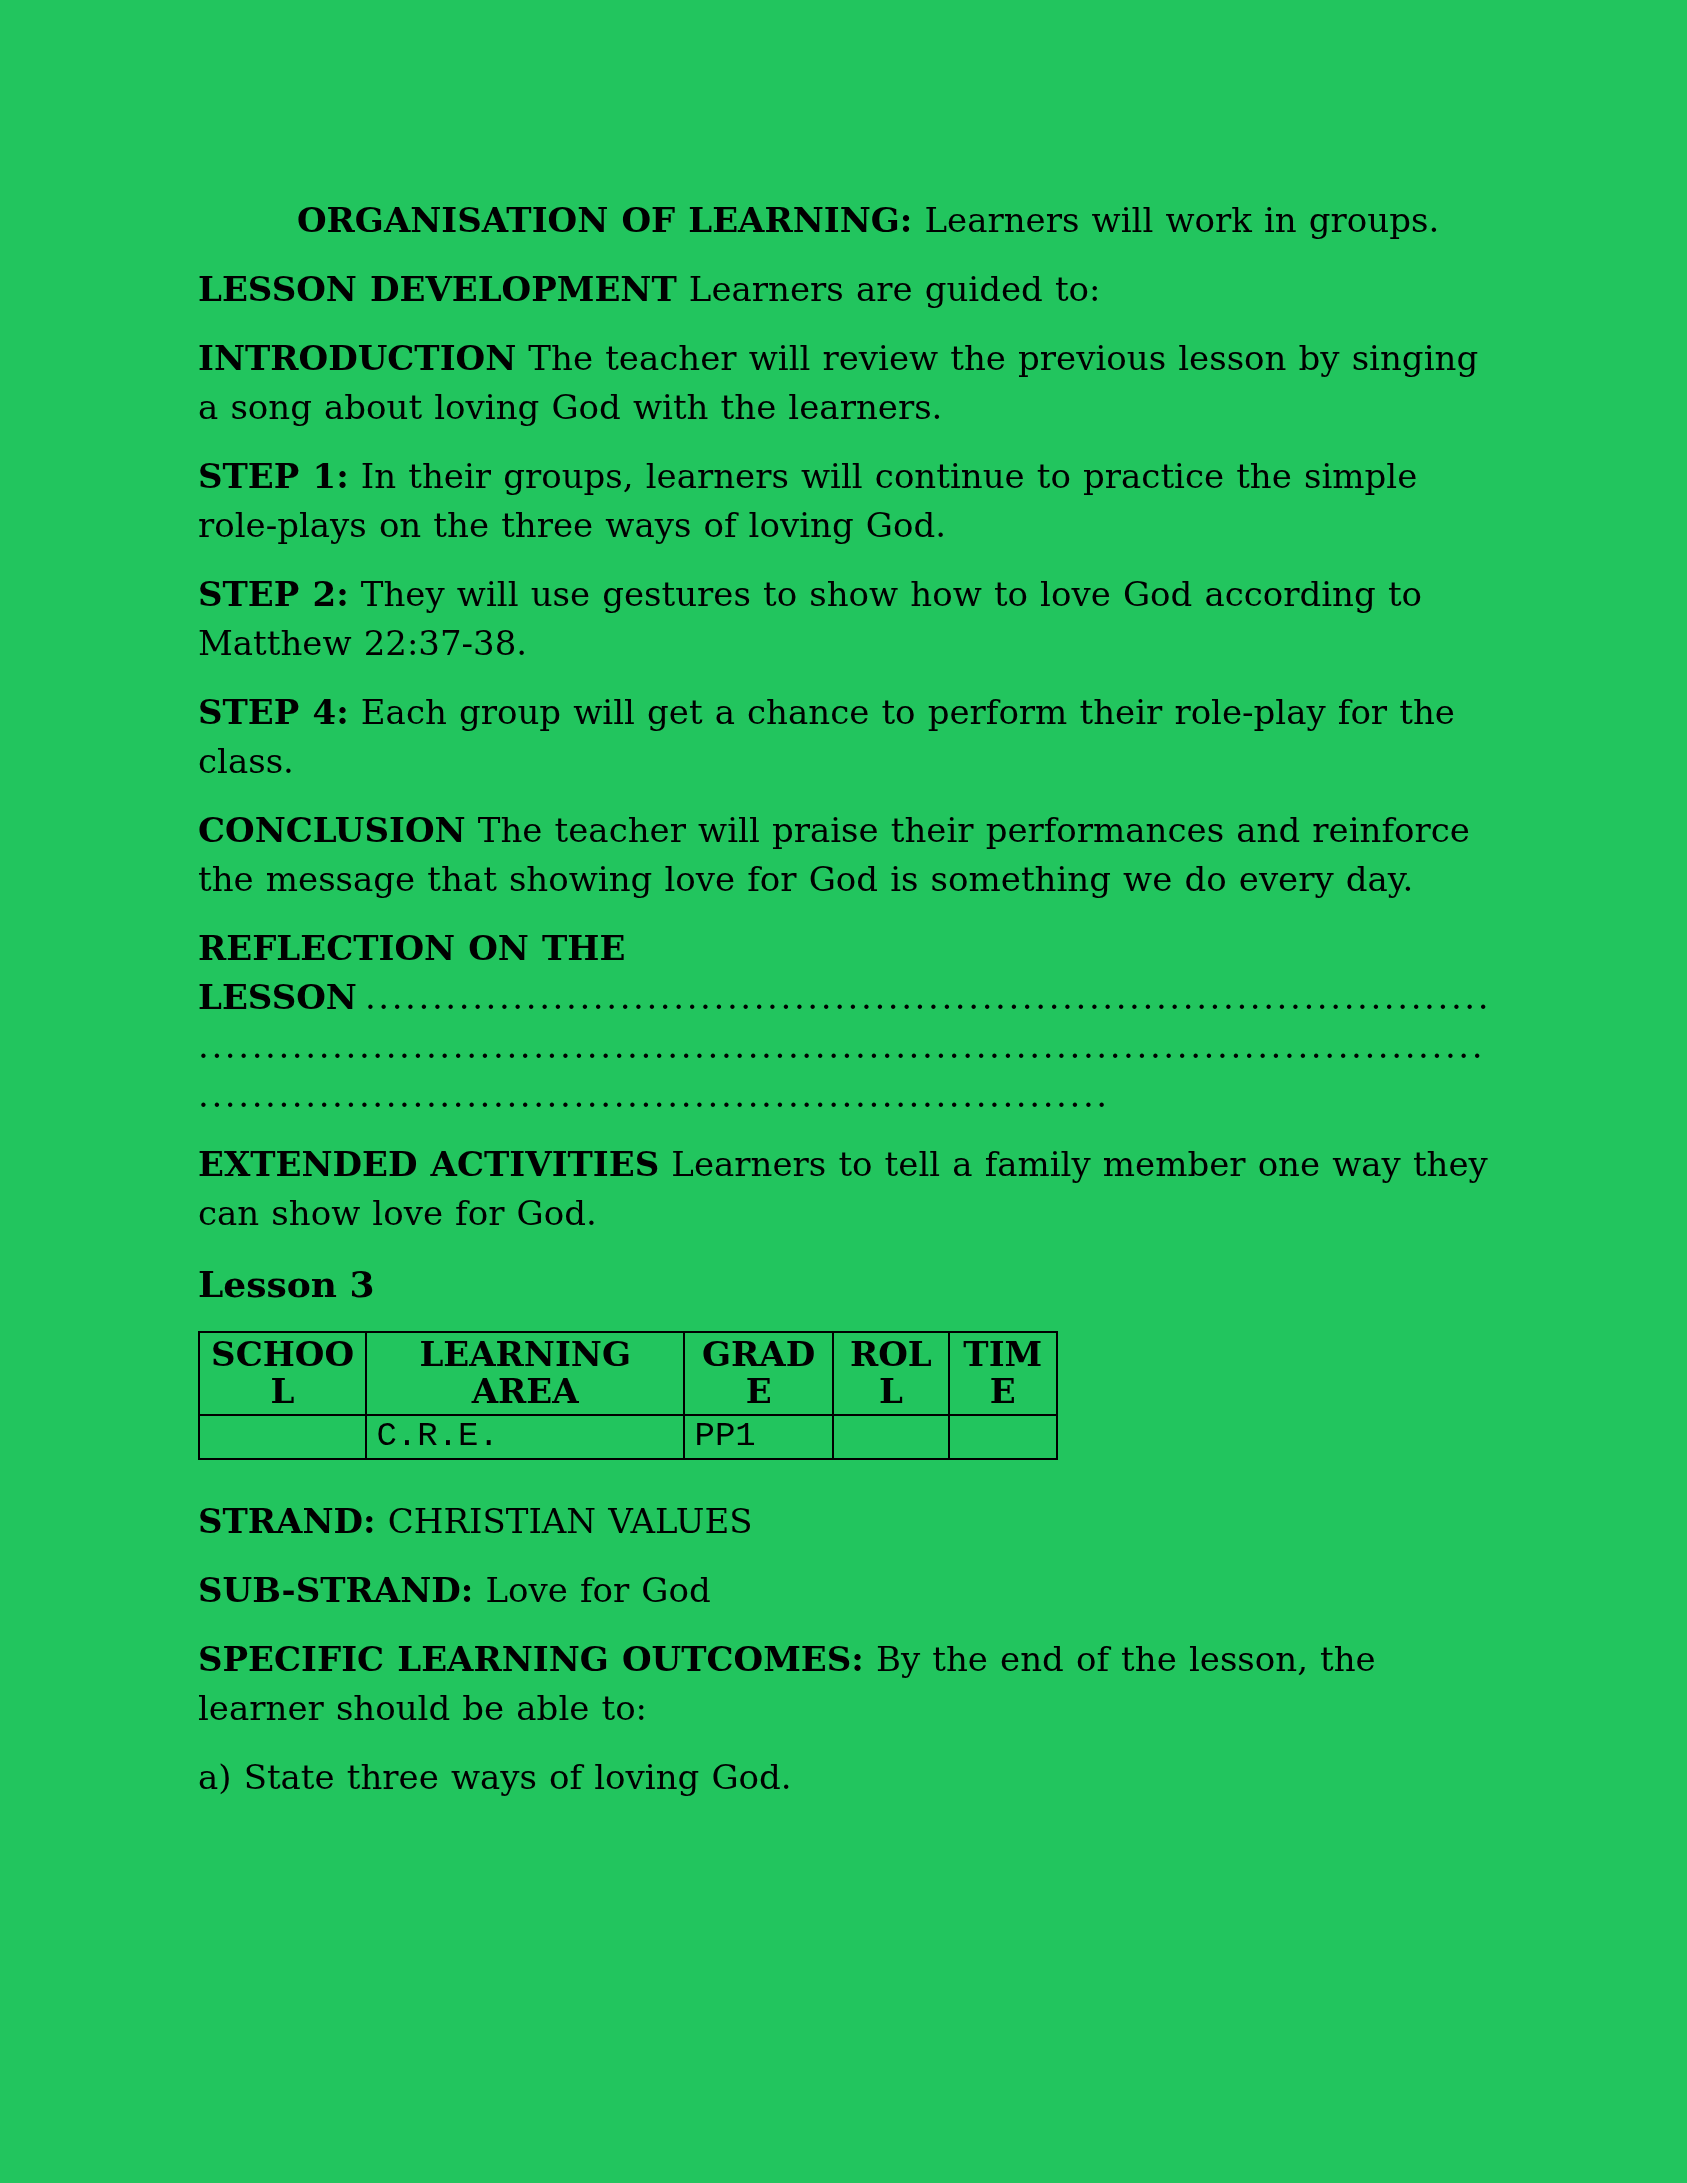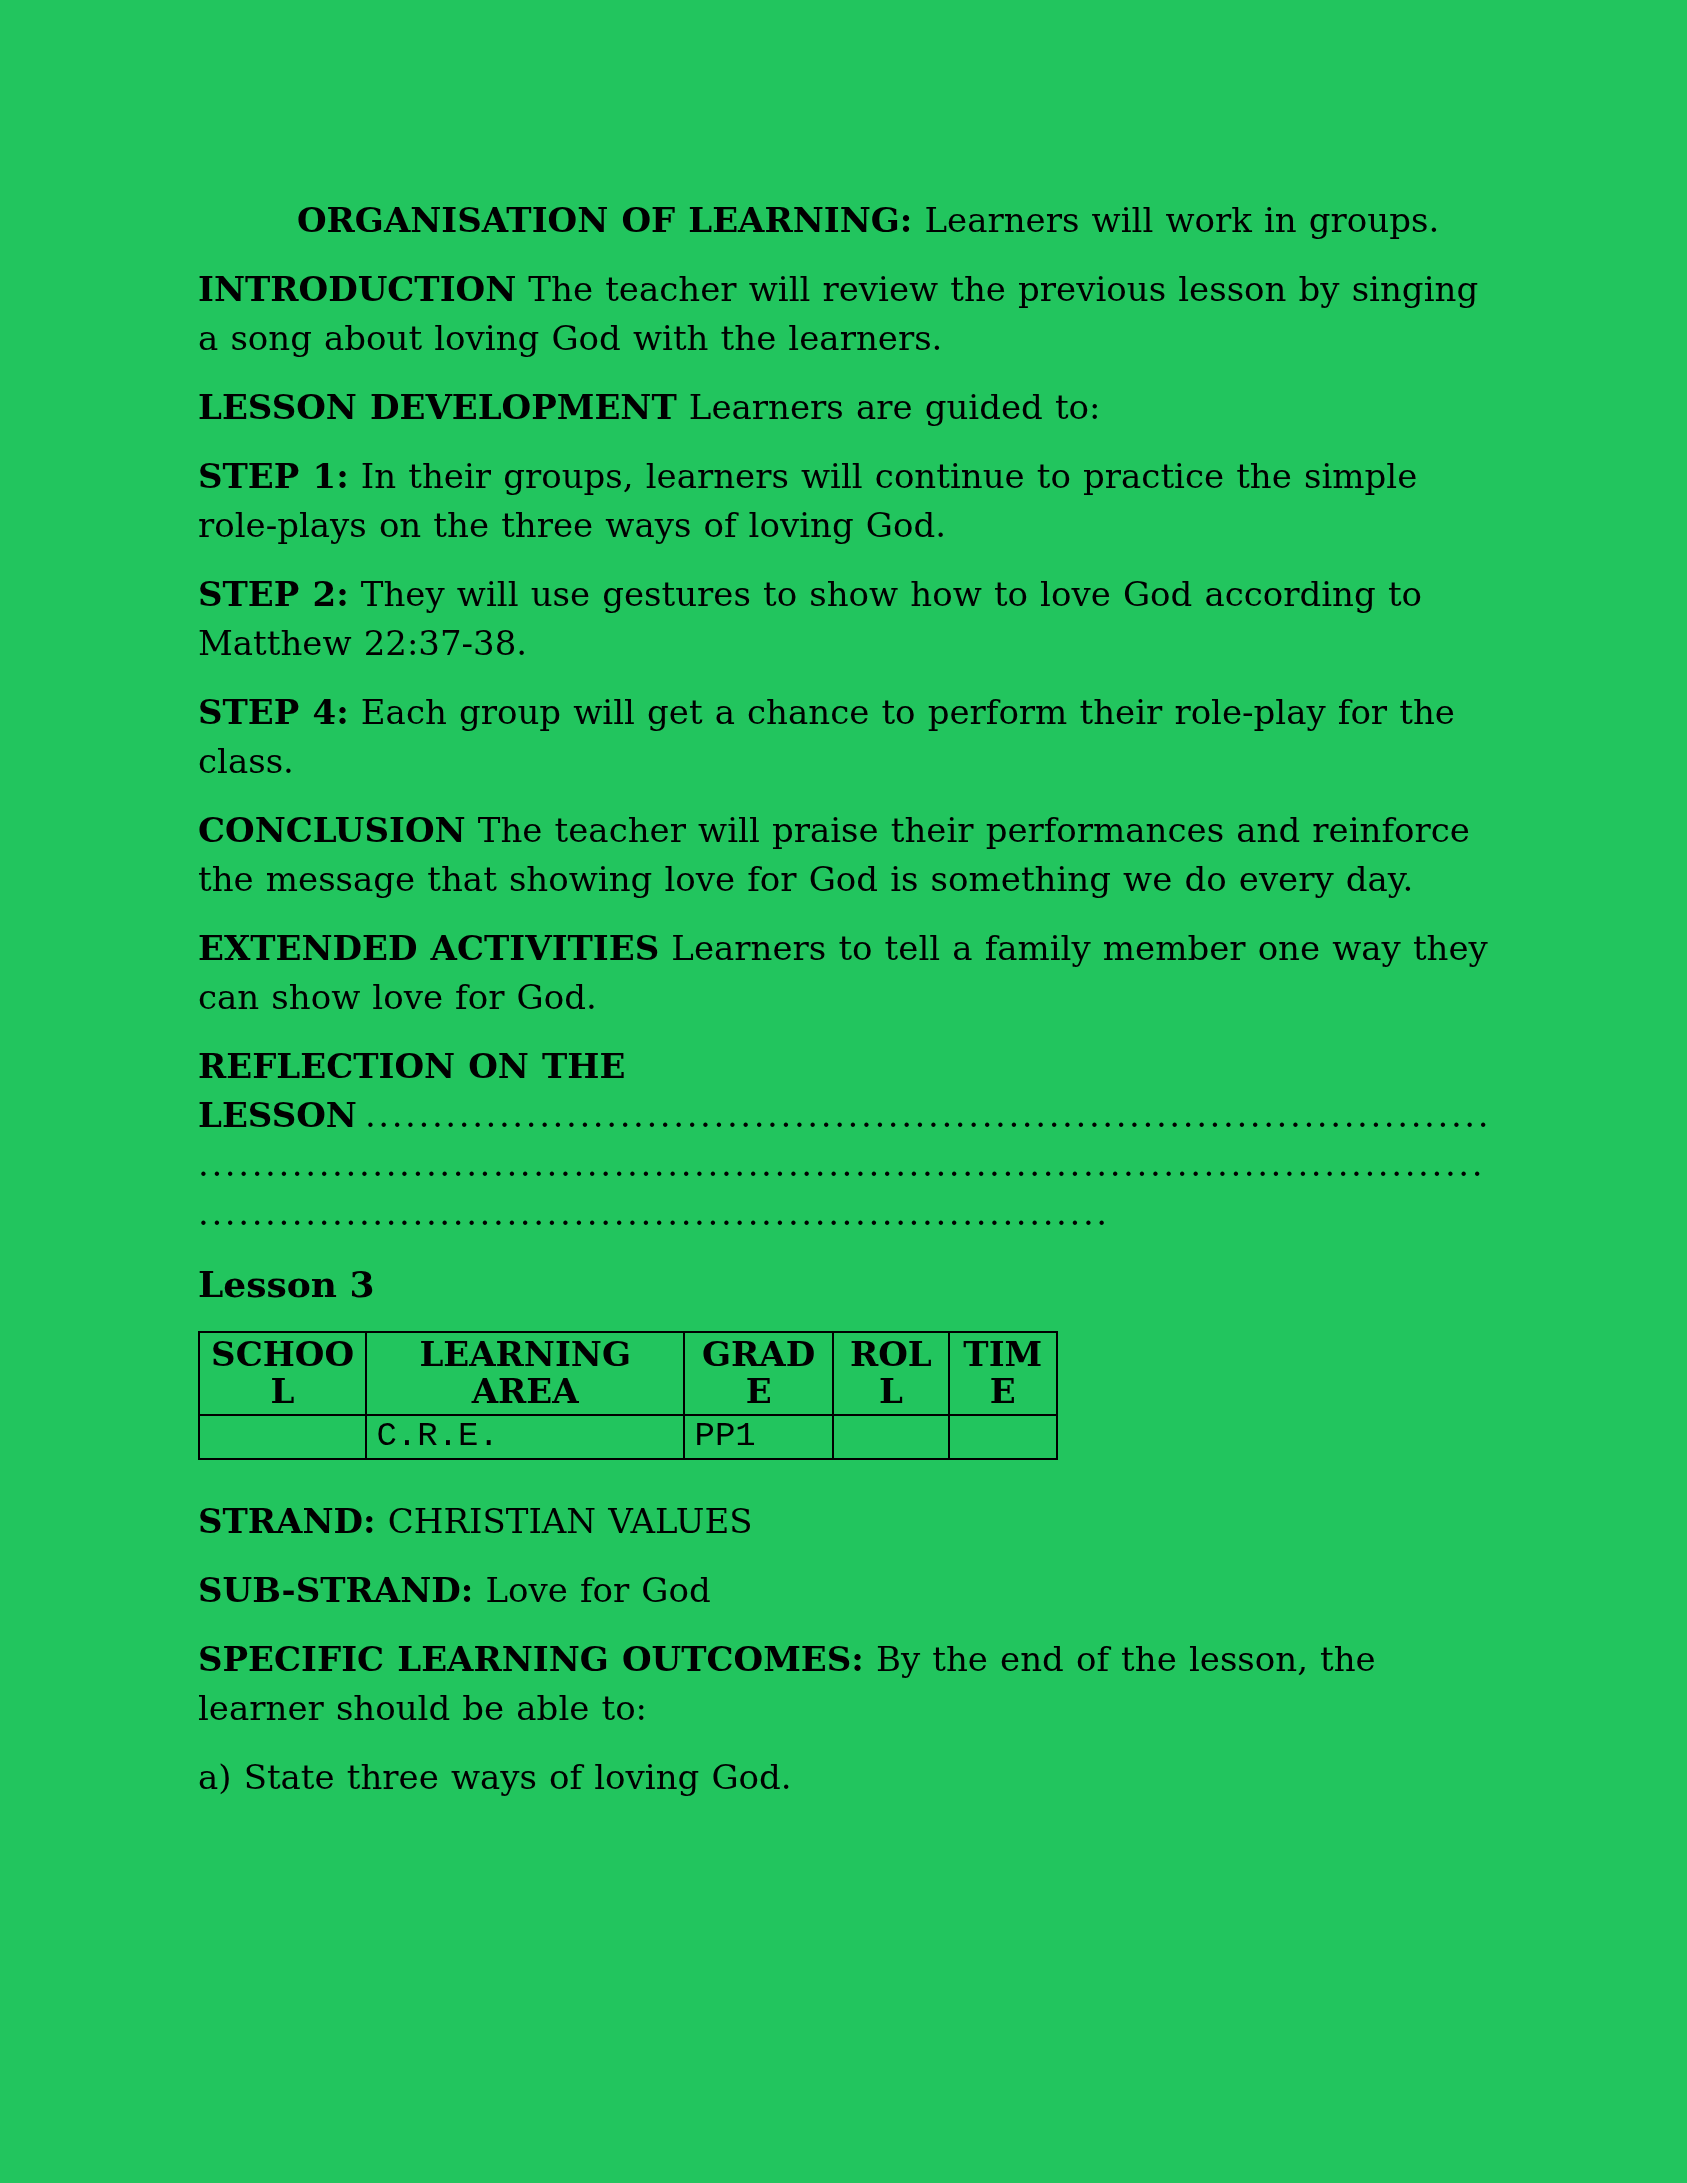--- a/index.html
+++ b/index.html
@@ -67,39 +67,39 @@
     font-family: Liberation Mono, monospace;
   }
 </style>
 </head>
 <body>
 
 <div class="page">
 
   <p class="para indented"><strong>ORGANISATION OF LEARNING:</strong><span> Learners will work in groups.</span></p>
 
+  <p class="para"><strong>LESSON DEVELOPMENT</strong><span> Learners are guided to:</span></p>
+
   <p class="para"><strong>INTRODUCTION</strong><span> The teacher will review the previous lesson by singing a song about loving God with the learners.</span></p>
-
-  <p class="para"><strong>LESSON DEVELOPMENT</strong><span> Learners are guided to:</span></p>
 
   <p class="para"><strong>STEP 1:</strong><span> In their groups, learners will continue to practice the simple role-plays on the three ways of loving God.</span></p>
 
   <p class="para"><strong>STEP 2:</strong><span> They will use gestures to show how to love God according to Matthew 22:37-38.</span></p>
 
 
   <p class="para"><strong>STEP 4:</strong><span> Each group will get a chance to perform their role-play for the class.</span></p>
 
   <p class="para"><strong>CONCLUSION</strong><span> The teacher will praise their performances and reinforce the message that showing love for God is something we do every day.</span></p>
 
-  <p class="para"><strong>EXTENDED ACTIVITIES</strong><span> Learners to tell a family member one way they can show love for God.</span></p>
-
   <p class="para"><strong>REFLECTION ON THE</strong><br>
     <strong>LESSON</strong><span class="dots dots-after-label">....................................................................................</span><br>
     <span class="dots">................................................................................................</span><br>
     <span class="dots">....................................................................</span></p>
+
+  <p class="para"><strong>EXTENDED ACTIVITIES</strong><span> Learners to tell a family member one way they can show love for God.</span></p>
 
   <div class="lesson-heading">Lesson 3</div>
 
   <table class="info-table">
     <colgroup>
       <col style="width:165px">
       <col style="width:314px">
       <col style="width:147px">
       <col style="width:114px">
       <col style="width:107px">

